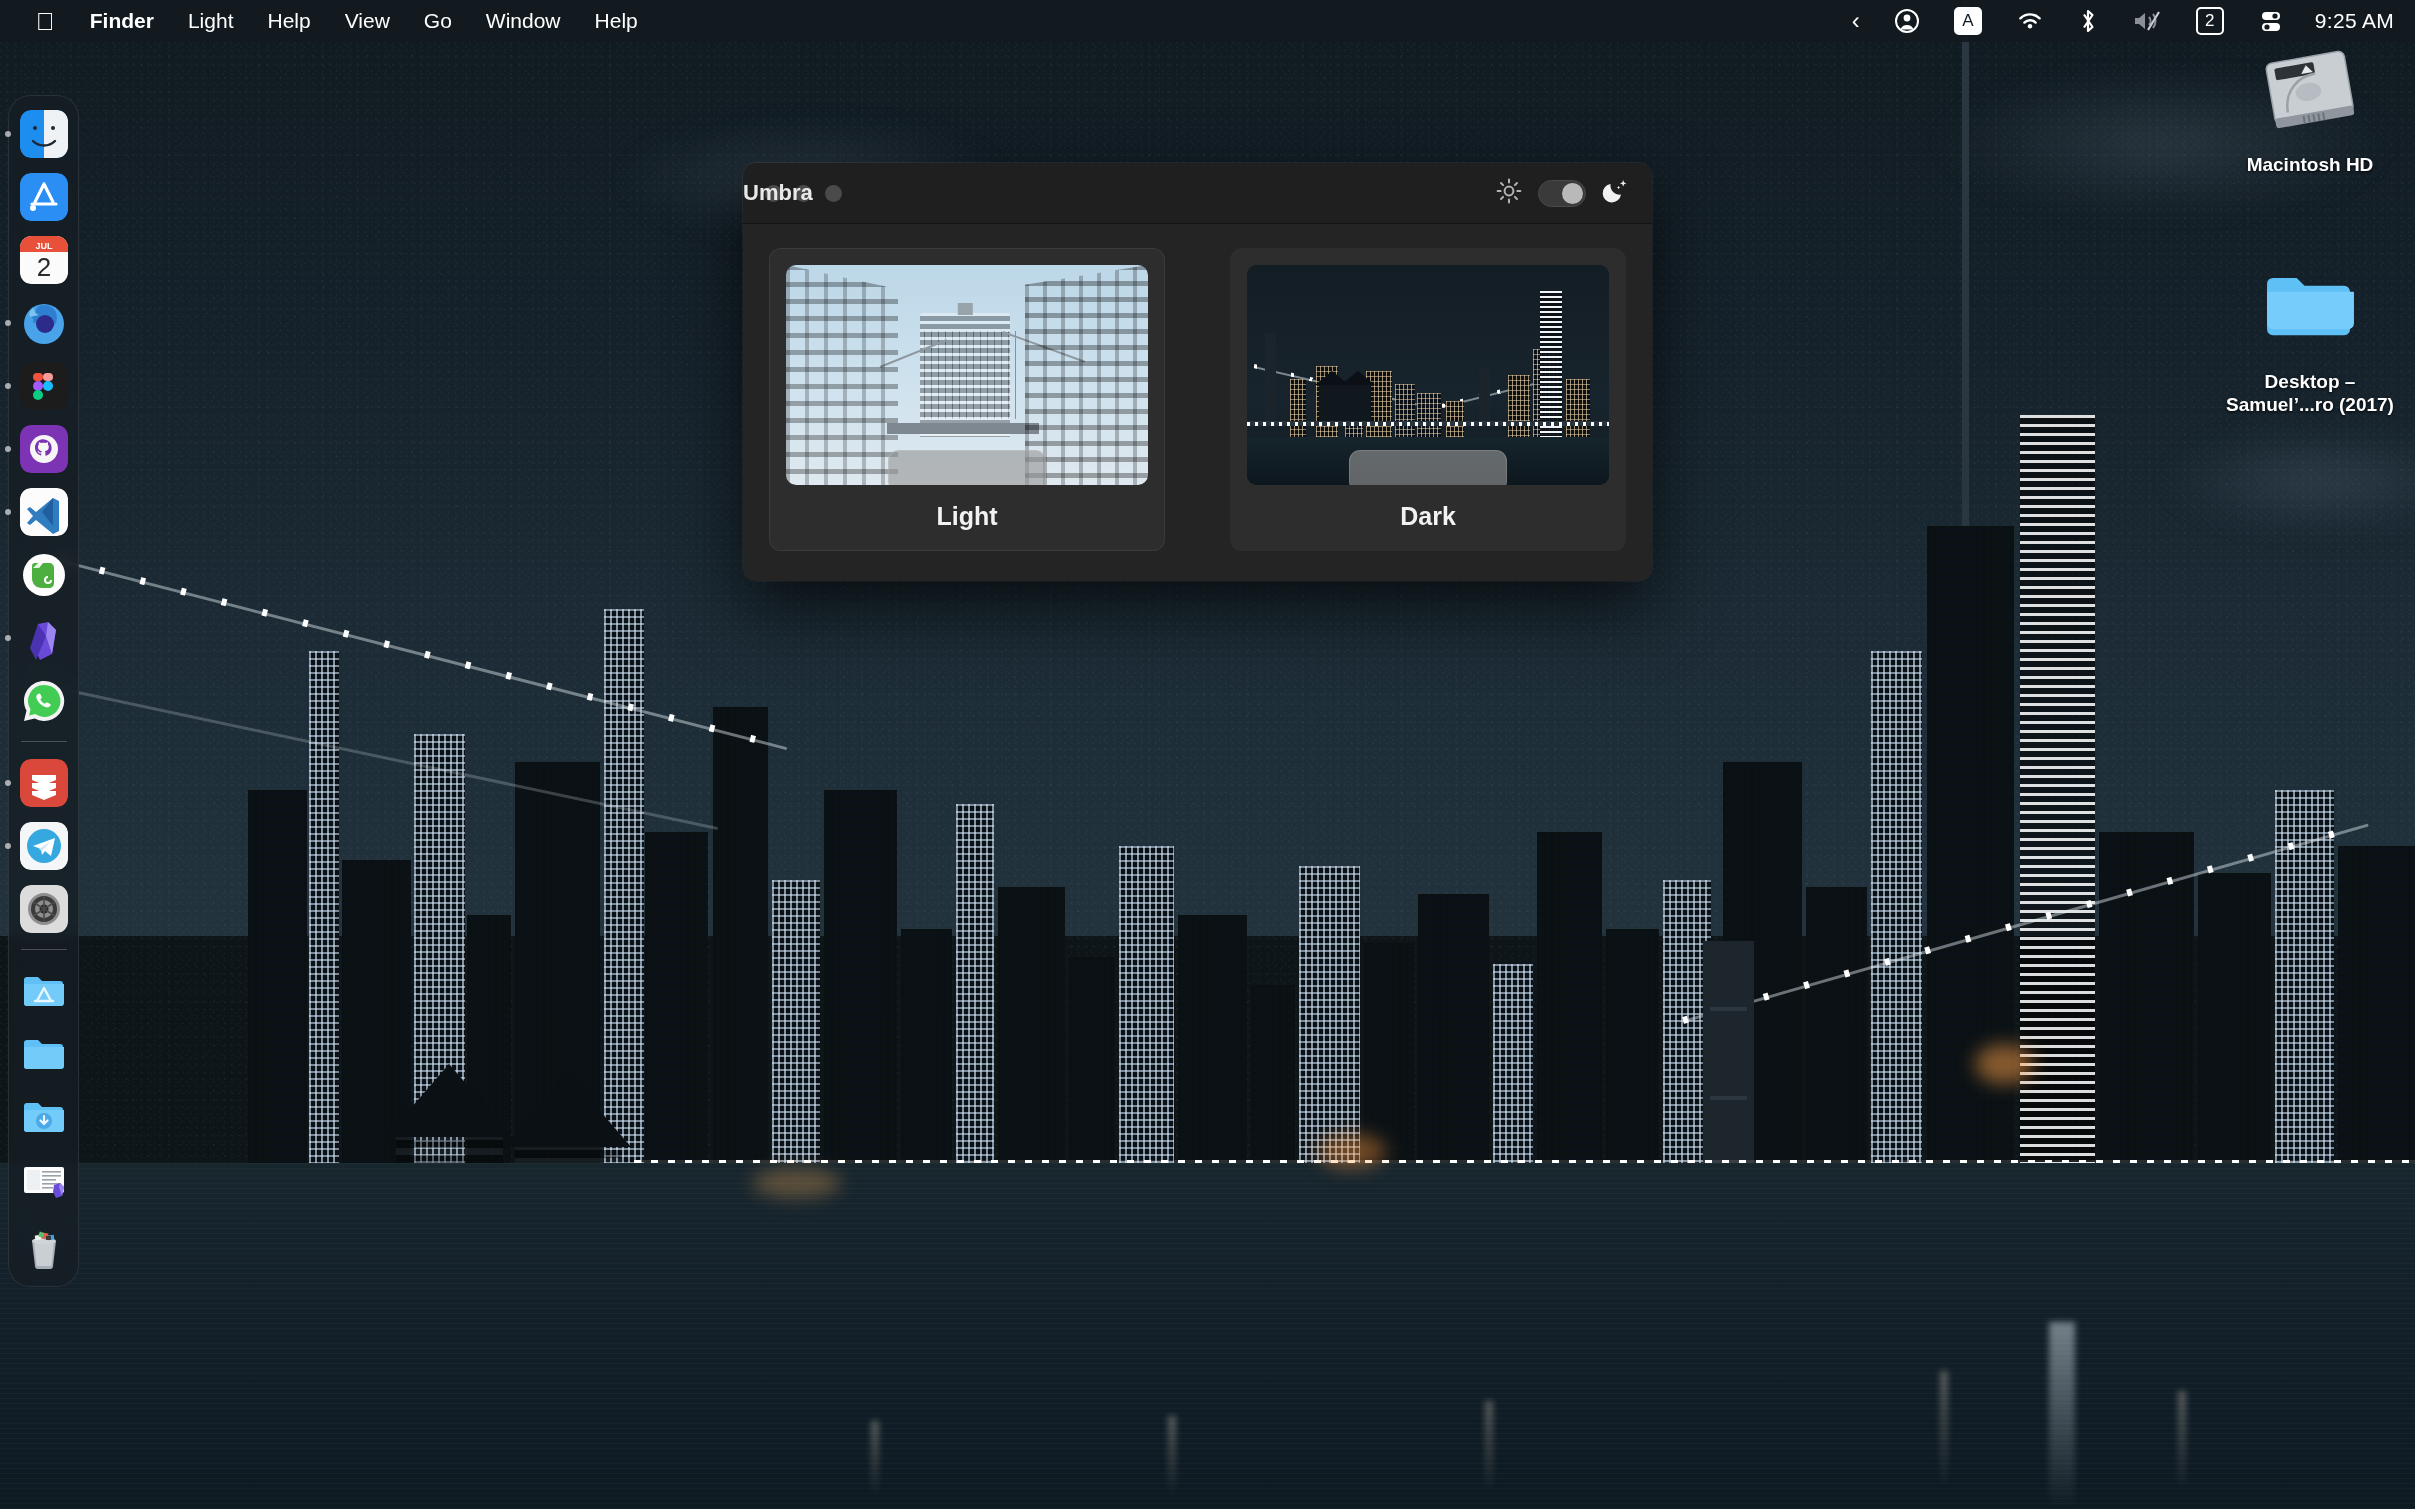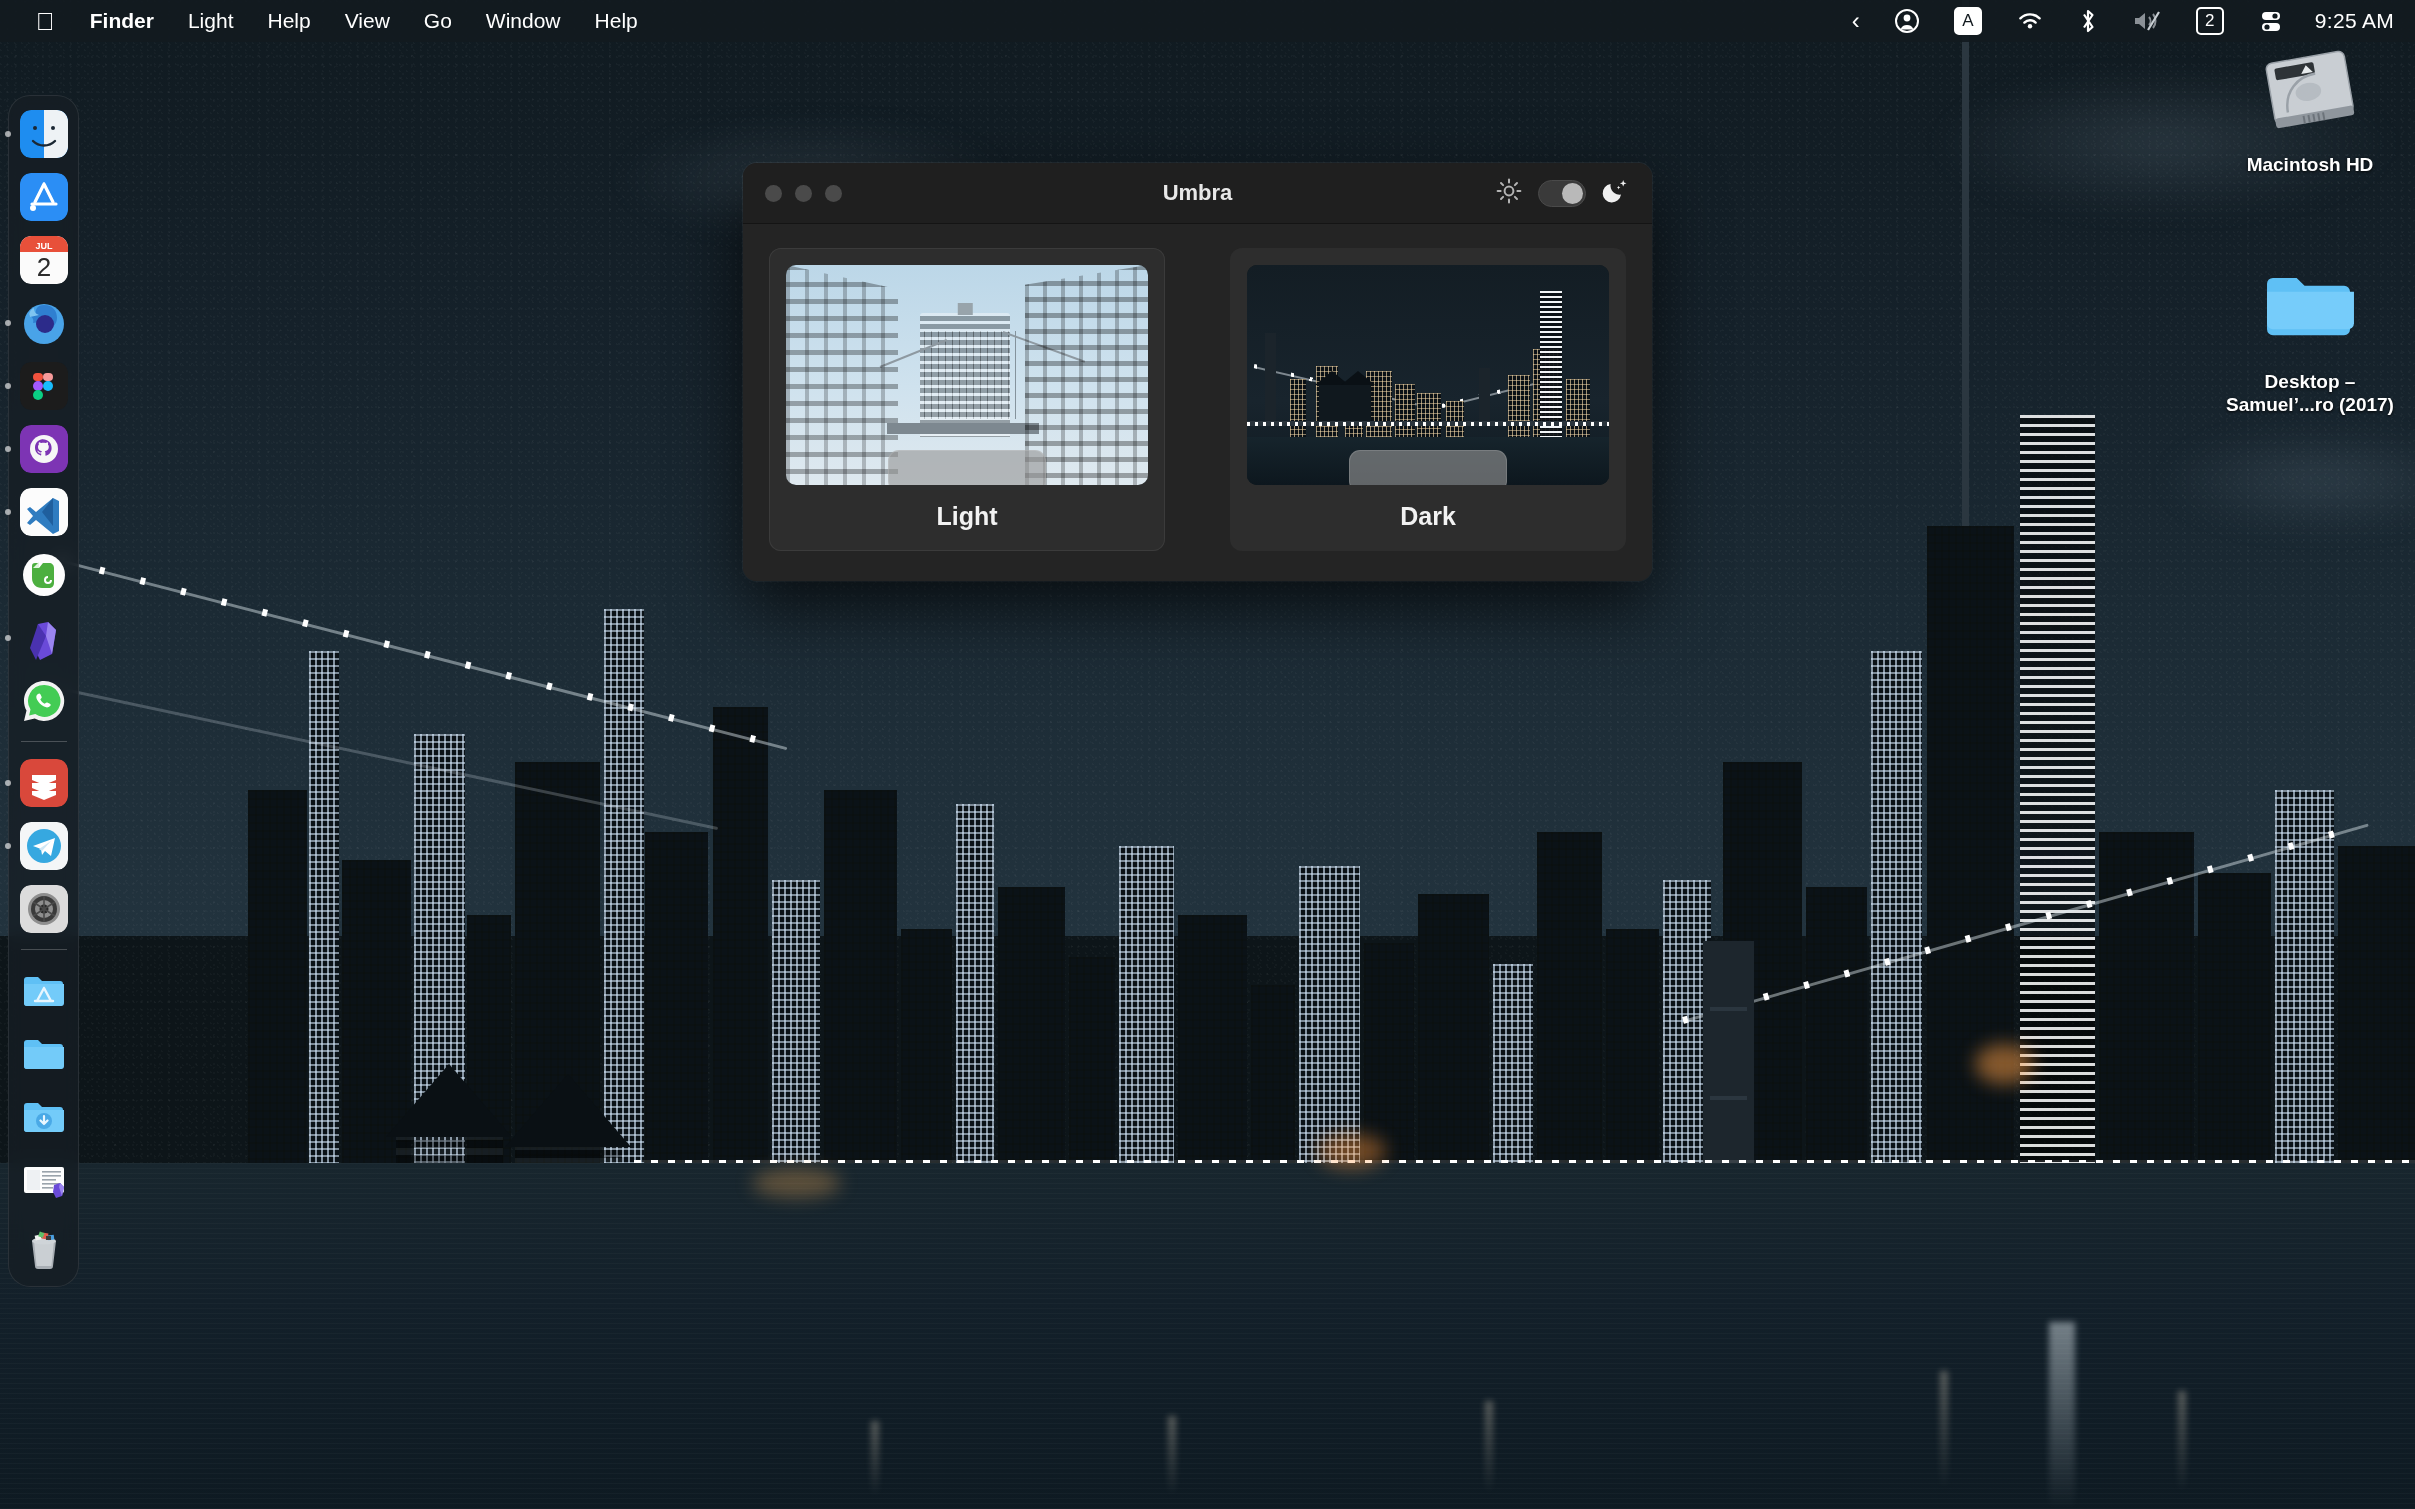--- a/index.html
+++ b/index.html
@@ -156,21 +156,21 @@
     box-shadow:0 26px 69px rgba(0,0,0,.68), 0 0 0 1px rgba(255,255,255,.07);
     background:#242424;
   }
   .u-title{
     height:61px; background:#1f1f1f; display:flex; align-items:center;
     padding:0 22px; position:relative; border-bottom:1px solid #141414;
   }
   .tlights{ display:flex; gap:13px; }
   .tl{ width:17px; height:17px; border-radius:50%; background:#4a4a4a; }
   .u-name{
-    position:absolute; left:0; right:0; text-align:center; color:#e8e8e8;
+    position:absolute; left:0; right:0; color:#e8e8e8;
     font-size:22px; font-weight:bold; pointer-events:none;
   }
   .u-right{ margin-left:auto; display:flex; align-items:center; gap:16px; position:relative; z-index:2; }
   .switch{
     width:48px; height:27px; border-radius:14px; background:#3a3a3a;
     position:relative; border:1px solid #4a4a4a;
   }
   .knob{
     position:absolute; right:2px; top:2px; width:21px; height:21px;
     border-radius:50%; background:#b9b9b9;

